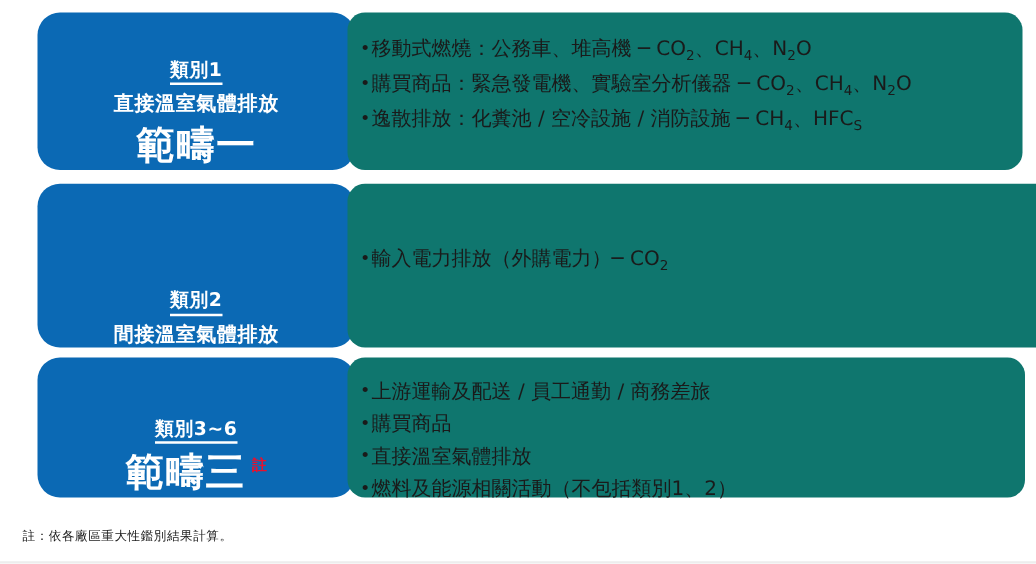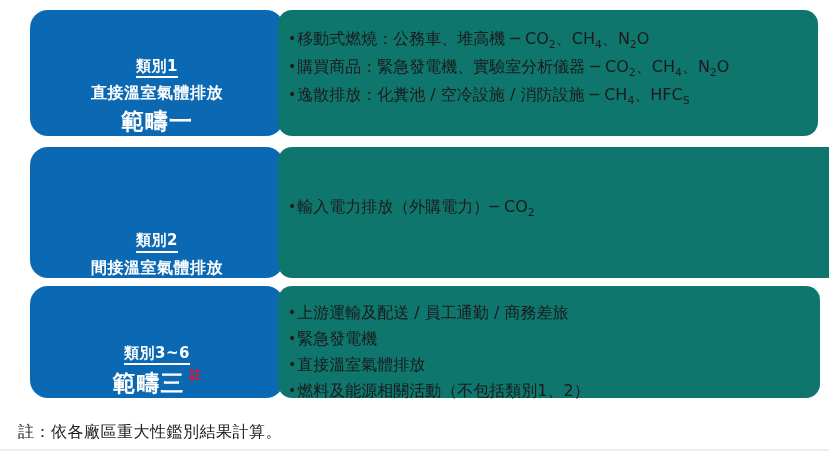--- a/index.html
+++ b/index.html
@@ -62,21 +62,21 @@
     font-weight: bold;
     margin-top: 5px;
     letter-spacing: 0.5px;
   }
   .scope-box .scope-name-wrap {
     margin-top: 4px;
     position: relative;
     display: inline-block;
   }
   .scope-box .scope-name {
-    font-size: 23px;
+    font-size: 31px;
     font-weight: bold;
     letter-spacing: 1px;
   }
   .scope-box .note-mark {
     color: #E8112D;
     font-size: 12px;
     font-weight: bold;
     vertical-align: super;
     position: relative;
     top: -6px;
@@ -119,21 +119,21 @@
   sub {
     font-size: 0.68em;
     vertical-align: sub;
   }
 
   
   .footnote {
     position: absolute;
     left: 18px;
     top: 422px;
-    font-size: 16px;
+    font-size: 10px;
     color: #1a1a1a;
     letter-spacing: 0.5px;
     white-space: nowrap;
   }
   .bottom-rule {
     position: absolute;
     left: 0;
     top: 449px;
     width: 829px;
     height: 2px;
@@ -174,21 +174,21 @@
   <div class="scope-row r3">
     <div class="scope-box">
       <span class="cat">類別3~6</span>
       <span class="scope-name-wrap">
         <span class="scope-name">範疇三</span>
         <span class="note-mark">註</span>
       </span>
     </div>
     <div class="scope-panel">
         <span class="bullet-line"><span>上游運輸及配送 / 員工通勤 / 商務差旅</span></span>
-        <span class="bullet-line"><span>緊急發電機</span></span>
+        <span class="bullet-line"><span>購買商品</span></span>
         <span class="bullet-line"><span>直接溫室氣體排放</span></span>
         <span class="bullet-line"><span>燃料及能源相關活動（不包括類別1、2）</span></span>
       </div>
   </div>
 
   <div class="footnote">註：依各廠區重大性鑑別結果計算。</div>
   <div class="bottom-rule"></div>
 
 </div>
 

